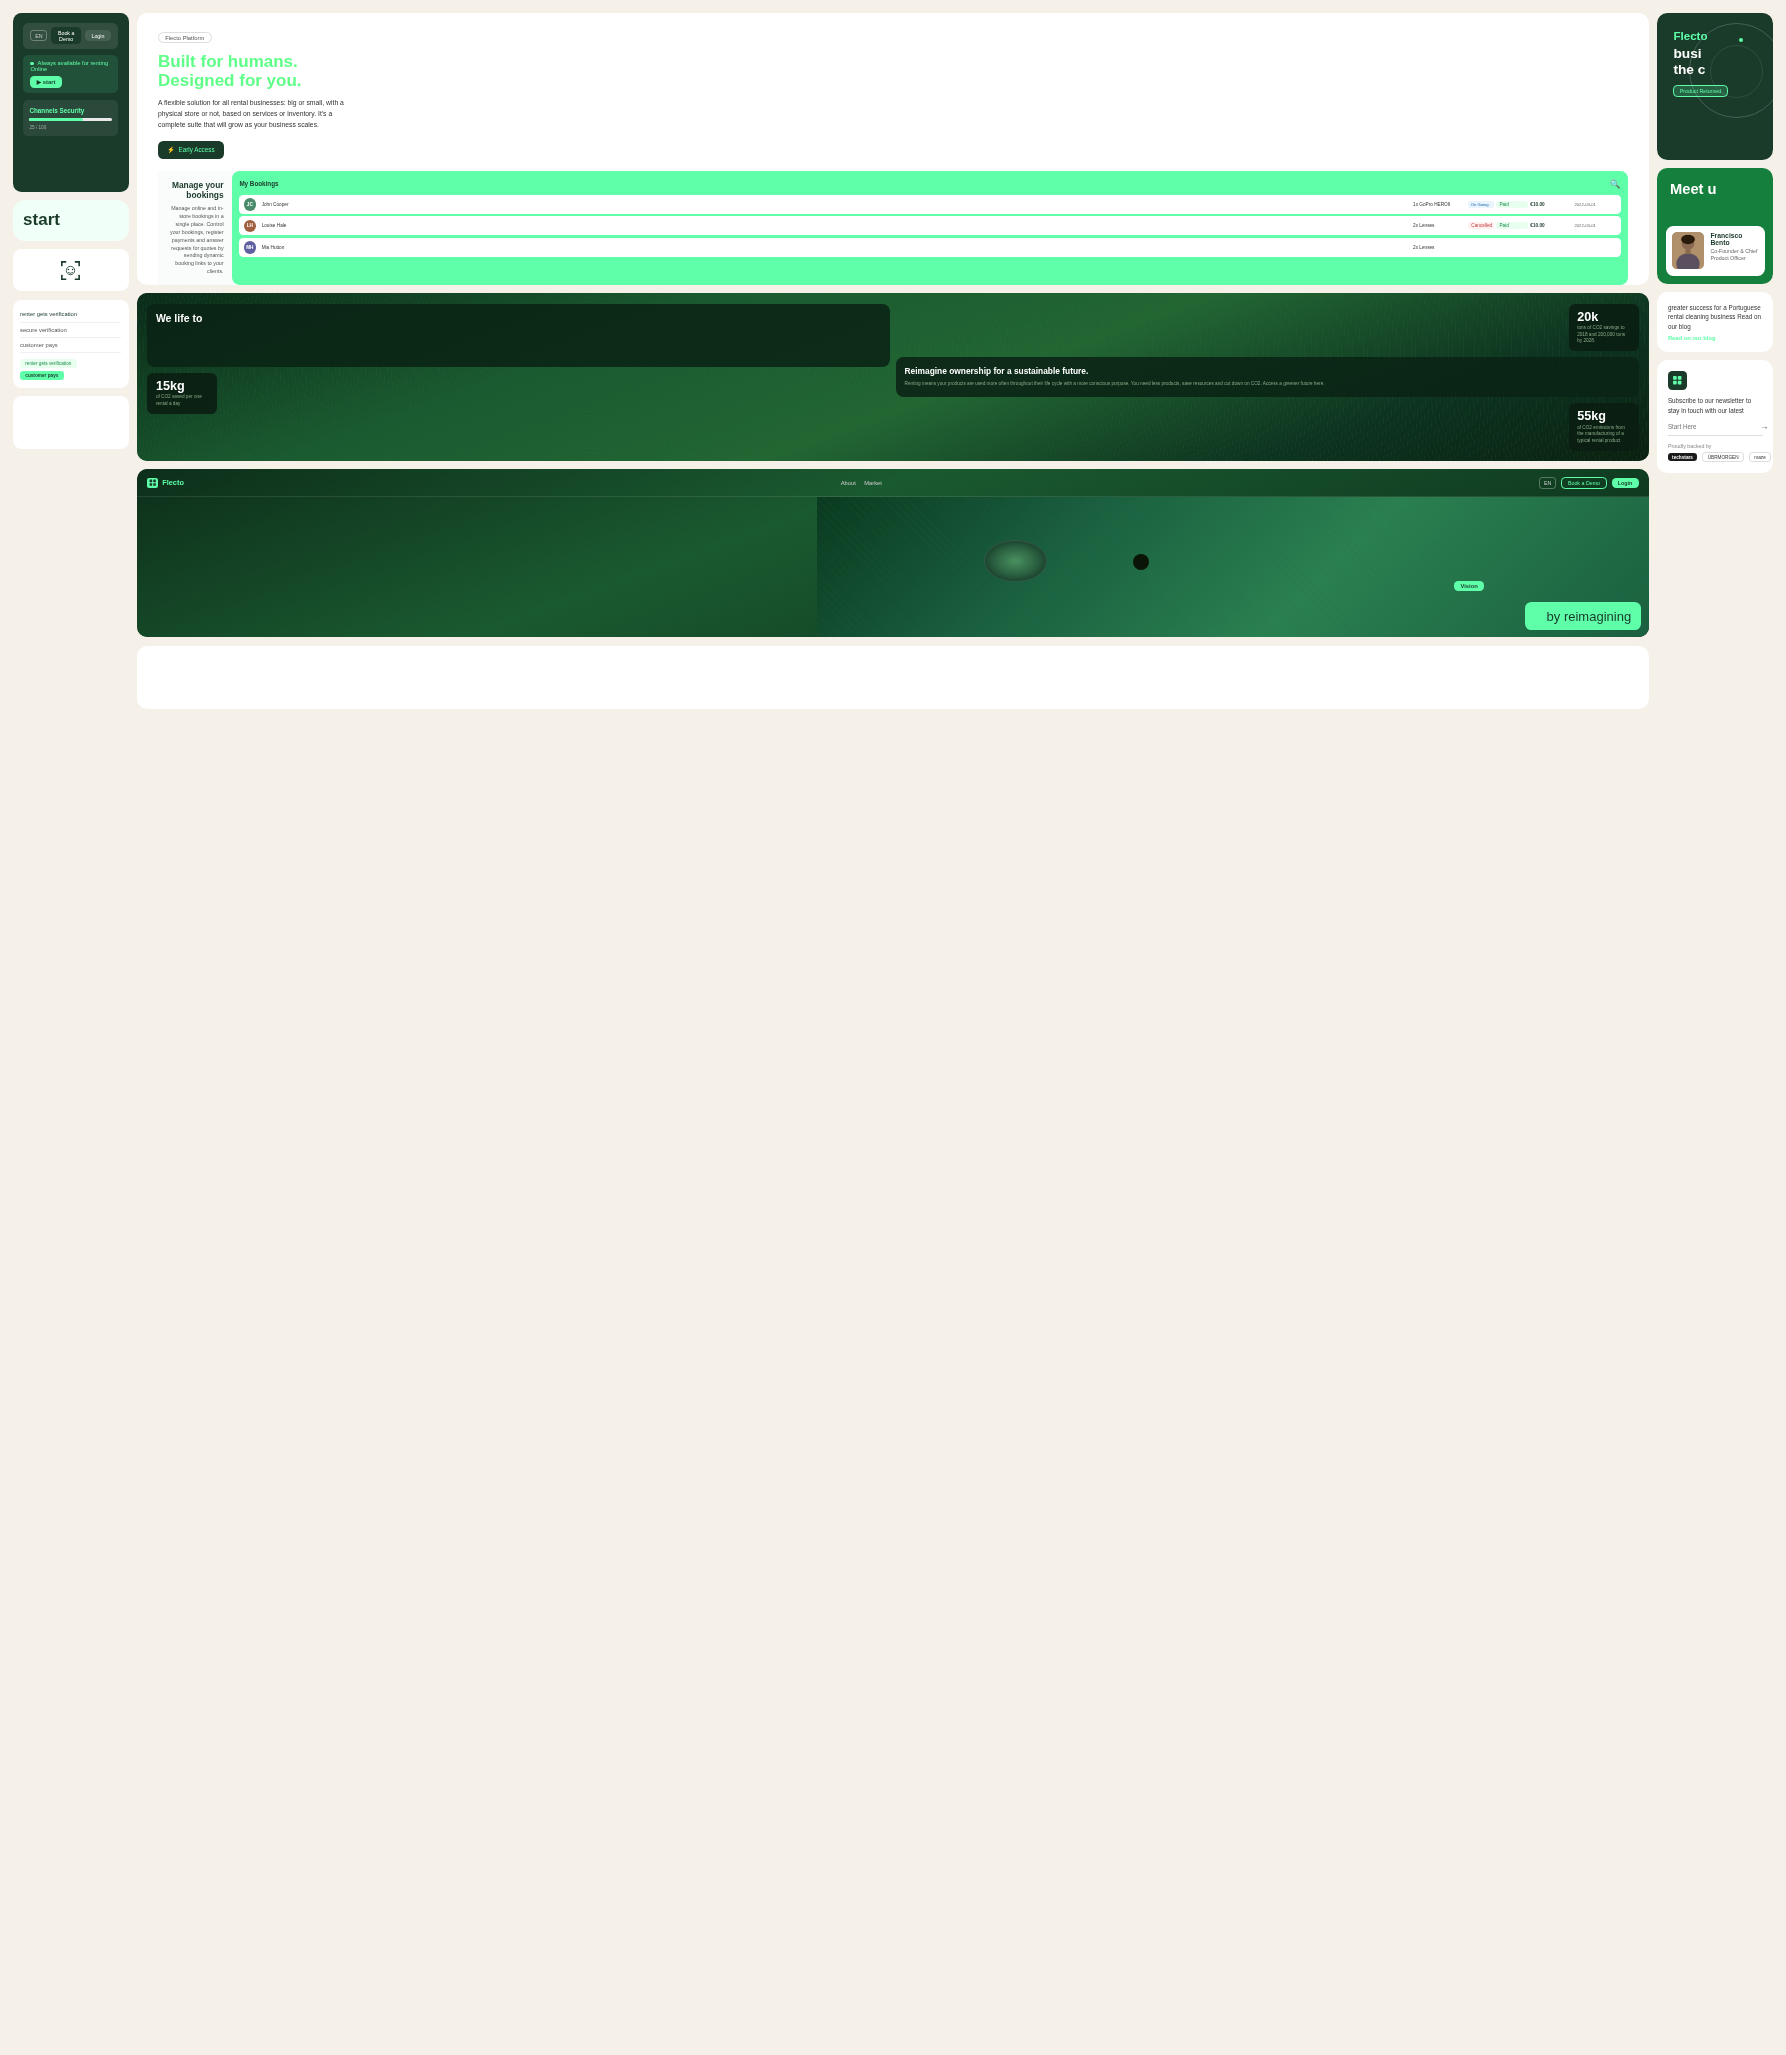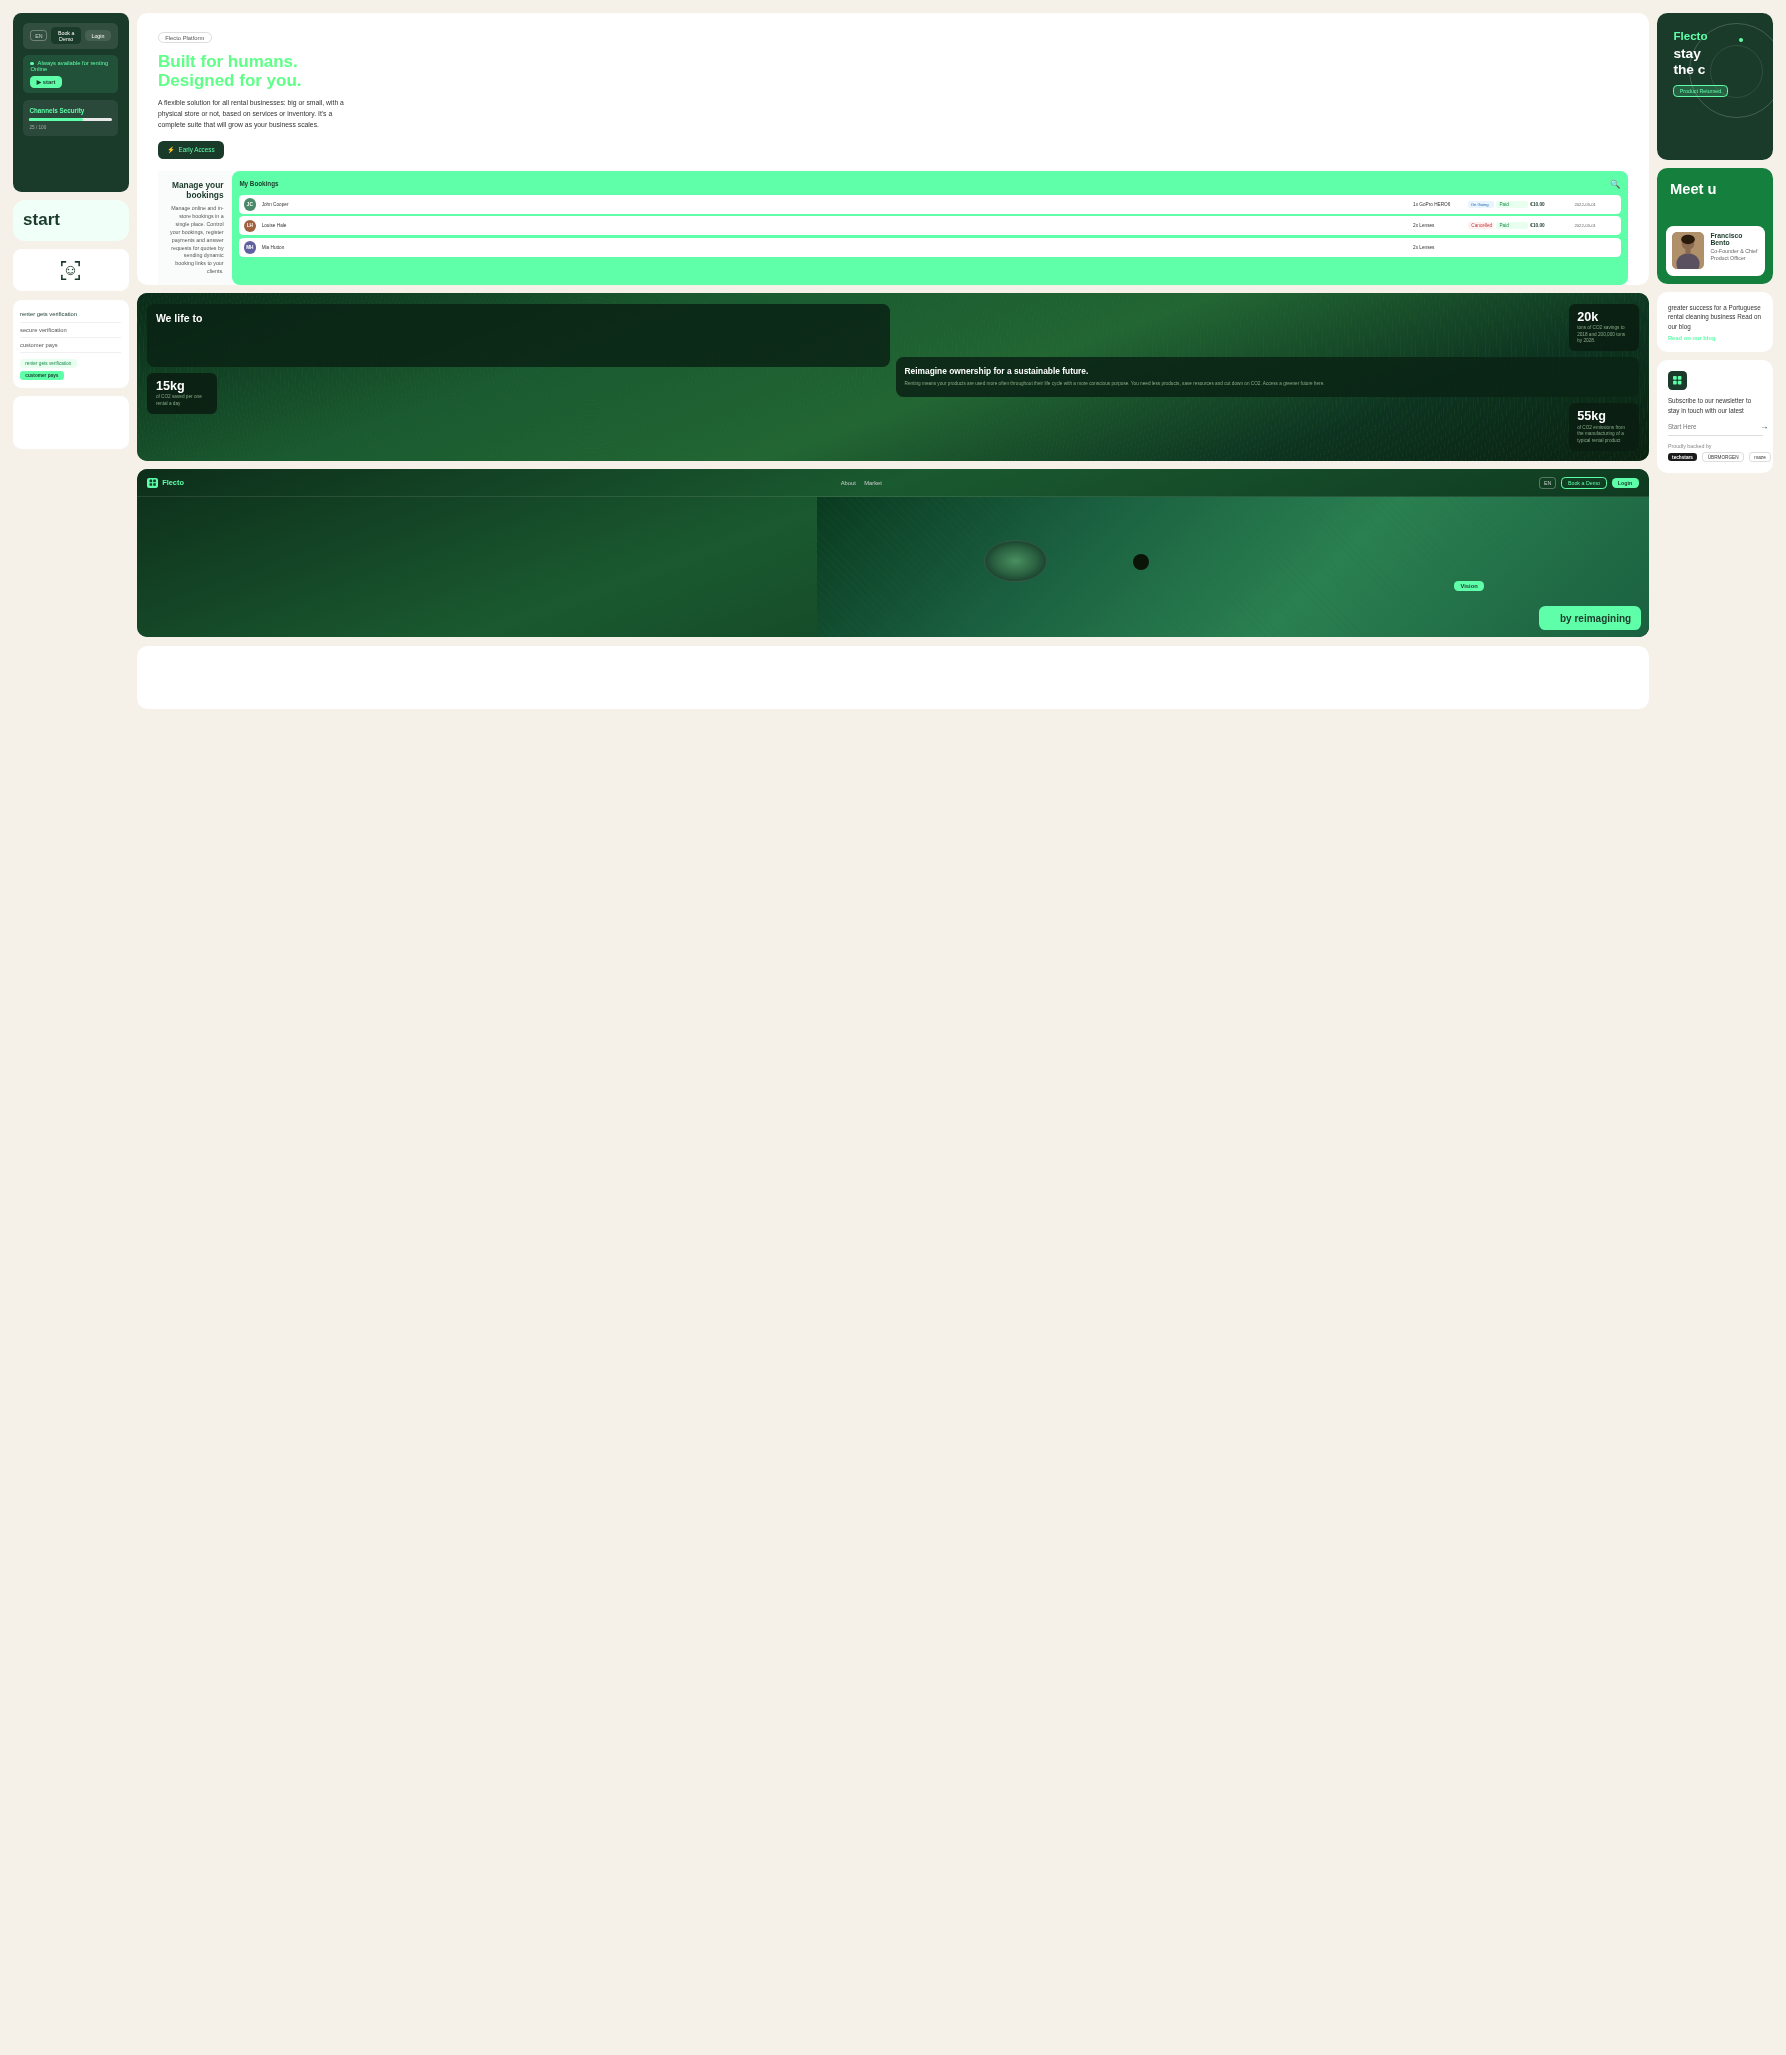--- a/index.html
+++ b/index.html
@@ -950,39 +950,39 @@
           <div style="position:absolute; top:30%; left:20%; width:63px; height:42px; border-radius:50%; background: radial-gradient(ellipse, #4a9060 0%, #2a6040 50%, #0a2018 100%); border: 1.1px solid rgba(255,255,255,0.1);"></div>
           <div style="position:absolute; top:40%; left:38%; width:16px; height:16px; border-radius:50%; background:#0a1508;"></div>
         </div>
 
 
         <div style="position:absolute; bottom:26px; right:81px; z-index:3;">
           <span class="vision-tag">Vision</span>
         </div>
 
         <div style="position:absolute; bottom:8.4px; right:8.4px; background:#5fffaa; border-radius:6.3px; padding:6.3px 9.5px; z-index:3;">
-          <div style="font-size:10px; font-weight:700; color:#1a3a2a;padding-left:12px;">by reimagining</div>
+          <div style="font-size:13px; font-weight:400; color:#1a3a2a;padding-left:12px;">by reimagining</div>
         </div>
       </div>
     </div>
 
     <div style="background:white; border-radius:10.5px; height:63px;"></div>
 
   </div>
 
   <div class="right-col">
 
     <div class="dark-brand-card">
       <div class="brand-circle"></div>
       <div class="brand-circle-2"></div>
       <div class="brand-dot"></div>
 
       <div style="position:relative; z-index:1;">
         <div style="font-size:11.6px; font-weight:700; color:#5fffaa; margin-bottom:4.2px;">Flecto</div>
-        <div class="brand-title">stay</div>
+        <div class="brand-title">busi</div>
         <div class="brand-title">the c</div>
         <div class="product-returned-badge">Product Returned</div>
       </div>
     </div>
 
     <div class="meet-card">
       <div class="meet-title">Meet u</div>
 
       <div class="person-card">
         <div class="person-photo">

